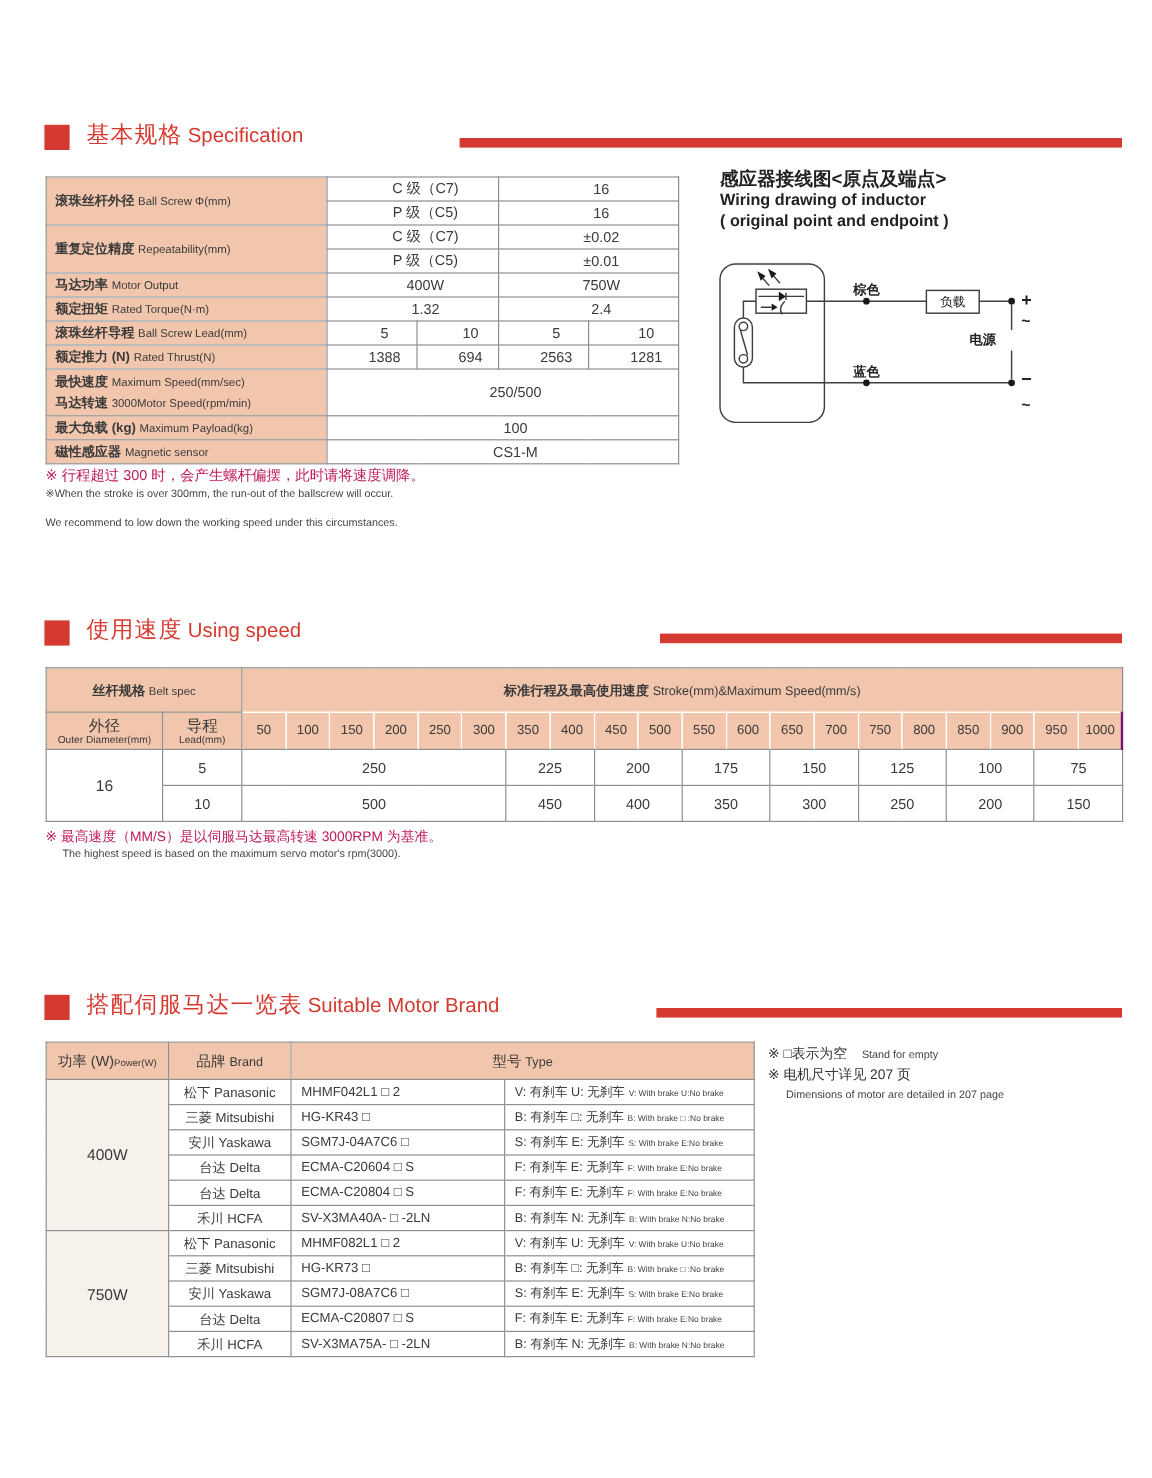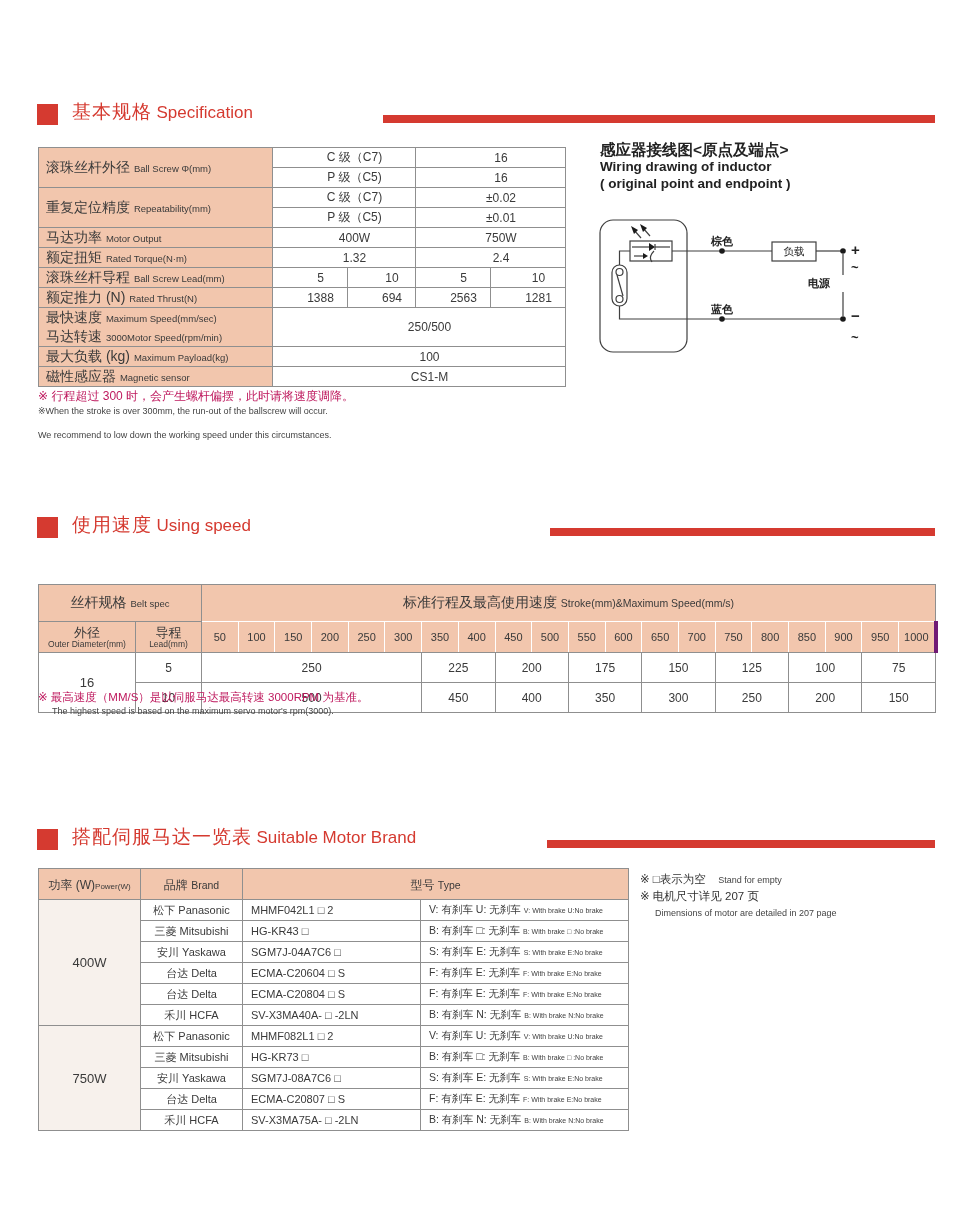--- a/index.html
+++ b/index.html
@@ -9,48 +9,48 @@
   .sec{position:absolute;left:37px;display:flex;align-items:flex-end;height:22px;}
   .sec-sq{width:21px;height:21px;background:var(--accent);}
   .sec-title{margin-left:14px;color:var(--accent);white-space:nowrap;}
   .sec-zh{font-size:19px;letter-spacing:1px;}
   .sec-en{font-size:17px;}
   .sec-line{position:absolute;height:8px;background:var(--accent);}
 
   
   table{border-collapse:collapse;table-layout:fixed;}
   td,th{border:1px solid #8f8f8f;text-align:center;padding:0;font-weight:normal;overflow:hidden;}
-  .zh{font-size:14px;}
+  .zh{font-size:11px;font-weight:bold;}
   .en{font-size:9.5px;}
 
   
   .spec{position:absolute;left:38px;top:147px;width:527px;}
   .spec td{height:19px;font-size:12px;background:#fff;padding-left:21px;}
   .spec td.lbl{background:var(--peach);text-align:left;padding-left:7px;}
   .spec tr.dbl td{height:38px;}
   .spec .l2{display:block;line-height:1.35;}
 
   
   .note-zh{position:absolute;font-size:12px;color:#be185d;white-space:nowrap;}
   .note-en{position:absolute;font-size:9px;color:#444;white-space:nowrap;}
 
   
   .wiring-title{position:absolute;left:600px;top:140px;font-weight:bold;color:#222;line-height:1.25;}
   .wt-zh{font-size:15.5px;display:block;}
   .wt-en{font-size:13.5px;display:block;}
   .wiring-svg{position:absolute;left:590px;top:216px;}
 
   
-  .speed{position:absolute;left:38px;top:584px;width:897px;font-size:12px;}
+  .speed{position:absolute;left:38px;top:556px;width:897px;font-size:12px;}
   .speed th{background:var(--peach);}
   .speed tr.r1 th{height:36px;}
   .speed tr.r2 th{height:30px;text-align:center;}
   .speed td{height:29px;background:#fff;}
   .speed .stk{border-left:1px solid #fff;border-right:1px solid #fff;font-size:11px;}
-  .speed .stk:last-child{border-right:4px solid #701a75;margin-left:25px;}
+  .speed .stk:last-child{border-right:2px solid #701a75;margin-left:25px;}
   .speed .stkhead{border-bottom:1px solid #fff;}
   .speed .small{display:block;font-size:8.5px;line-height:1;}
   .speed .big{font-size:13px;line-height:1.1;display:block;}
   .speed td.od{font-size:13px;}
 
   
   .motor{position:absolute;left:38px;top:868px;width:590px;}
   .motor th{height:30px;background:var(--peach);}
   .motor td{height:20px;background:#fff;font-size:11px;}
   .motor td.pw{background:#f7f1ec;font-size:13px;}

